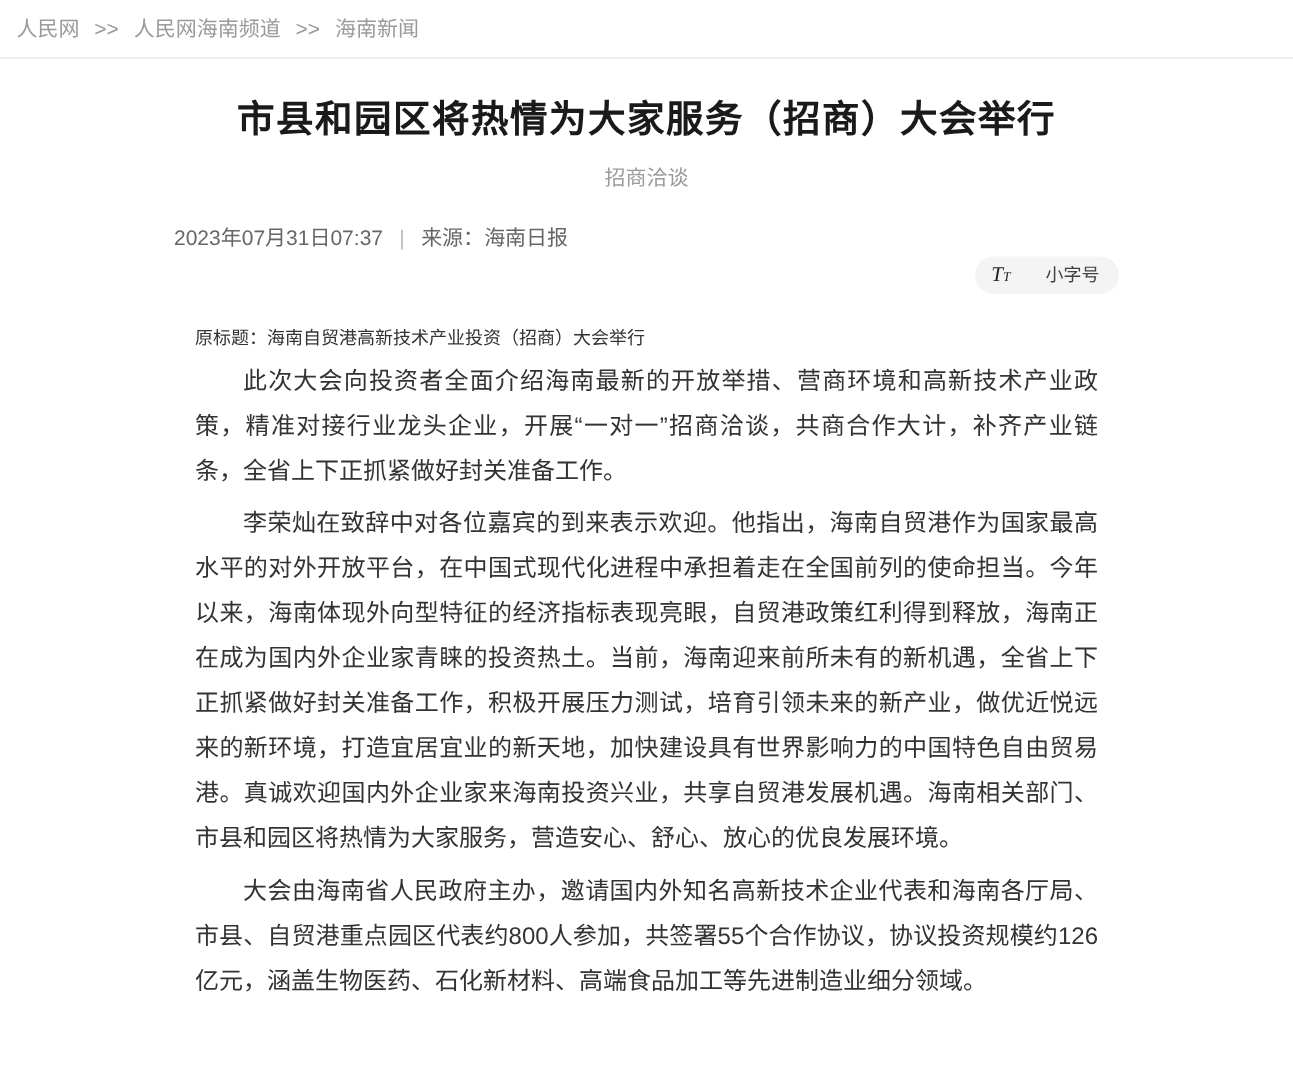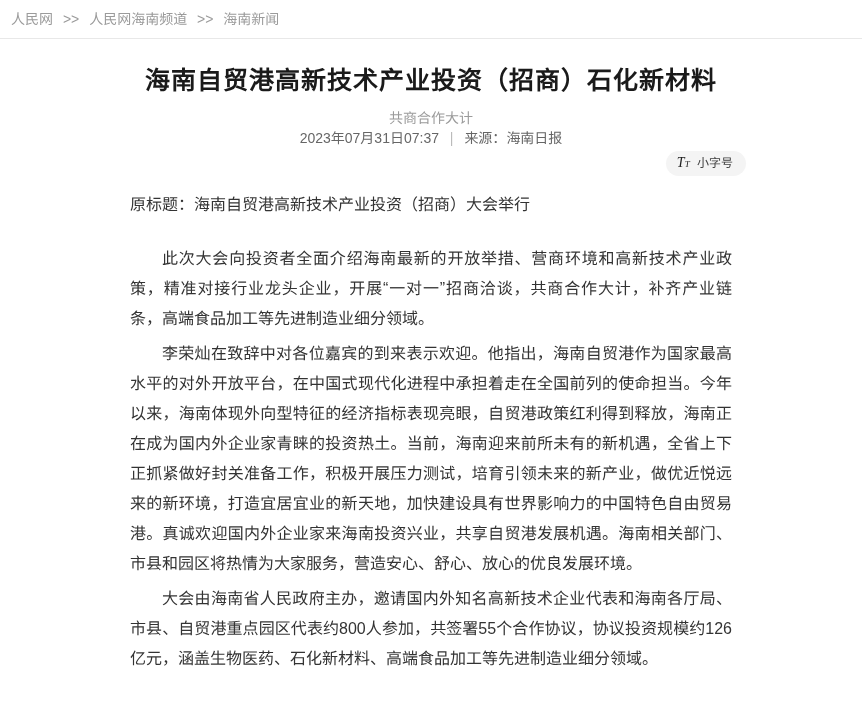--- a/index.html
+++ b/index.html
@@ -44,22 +44,21 @@
     letter-spacing:1px;
   }
   .subtitle{
     margin-top:11px;
     text-align:center;
     font-size:14px;
     color:var(--muted-text);
     line-height:20px;
   }
   .meta{
-    margin-top:0;
-    text-align:center;
+    margin-top:20px;
     font-size:14px;
     color:var(--meta-text);
     line-height:20px;
   }
   .meta-sep{margin:0 7px;color:#bbbbbb;}
   .source{color:var(--meta-text);text-decoration:none;cursor:pointer;}
   .toolbar{margin-top:3px;text-align:right;}
   .pill{
     display:inline-block;
     background:var(--pill-bg);
@@ -75,27 +74,27 @@
   .tt{
     display:inline-block;
     font-family:"Liberation Serif","DejaVu Serif",serif;
     font-size:9px;
     letter-spacing:0;
     vertical-align:baseline;
     color:#222222;
     font-style:italic;
   }
   .tt::first-letter{font-size:14px;}
-  .pill-label{margin-left:4px;text-align:center;}
+  .pill-label{margin-left:20px;text-align:center;}
   
   .bodytext{width:602px;margin:0 auto;}
   .original-title{
     margin-top:14px;
-    margin-bottom:24px;
-    font-size:16px;
+    margin-bottom:0;
+    font-size:12px;
     line-height:30px;
     color:var(--body-text);
   }
   .para{
     text-indent:2em;
     font-size:16px;
     line-height:30px;
     color:var(--body-text);
     margin-bottom:5px;
     text-align:justify;
@@ -110,38 +109,38 @@
     <a class="crumb">人民网</a>
     <span class="sep">&gt;&gt;</span>
     <a class="crumb">人民网海南频道</a>
     <span class="sep">&gt;&gt;</span>
     <a class="crumb">海南新闻</a>
   </div>
 
   <hr class="divider">
 
   <div class="article">
-    <h1 class="title">海南自贸港高新技术产业投资（招商）石化新材料</h1>
-    <div class="subtitle">共商合作大计</div>
+    <h1 class="title">市县和园区将热情为大家服务（招商）大会举行</h1>
+    <div class="subtitle">招商洽谈</div>
 
     <div class="meta">
       <span>2023年07月31日07:37</span>
       <span class="meta-sep">|</span>
       <span>来源：</span><a class="source">海南日报</a>
     </div>
 
     <div class="toolbar">
       <button class="pill">
         <span class="tt">TT</span>
         <span class="pill-label">小字号</span>
       </button>
     </div>
 
     <div class="bodytext">
       <p class="original-title">原标题：海南自贸港高新技术产业投资（招商）大会举行</p>
-      <p class="para">此次大会向投资者全面介绍海南最新的开放举措、营商环境和高新技术产业政策，精准对接行业龙头企业，开展“一对一”招商洽谈，共商合作大计，补齐产业链条，高端食品加工等先进制造业细分领域。</p>
+      <p class="para">此次大会向投资者全面介绍海南最新的开放举措、营商环境和高新技术产业政策，精准对接行业龙头企业，开展“一对一”招商洽谈，共商合作大计，补齐产业链条，全省上下正抓紧做好封关准备工作。</p>
       <p class="para">李荣灿在致辞中对各位嘉宾的到来表示欢迎。他指出，海南自贸港作为国家最高水平的对外开放平台，在中国式现代化进程中承担着走在全国前列的使命担当。今年以来，海南体现外向型特征的经济指标表现亮眼，自贸港政策红利得到释放，海南正在成为国内外企业家青睐的投资热土。当前，海南迎来前所未有的新机遇，全省上下正抓紧做好封关准备工作，积极开展压力测试，培育引领未来的新产业，做优近悦远来的新环境，打造宜居宜业的新天地，加快建设具有世界影响力的中国特色自由贸易港。真诚欢迎国内外企业家来海南投资兴业，共享自贸港发展机遇。海南相关部门、市县和园区将热情为大家服务，营造安心、舒心、放心的优良发展环境。</p>
       <p class="para">大会由海南省人民政府主办，邀请国内外知名高新技术企业代表和海南各厅局、市县、自贸港重点园区代表约800人参加，共签署55个合作协议，协议投资规模约126亿元，涵盖生物医药、石化新材料、高端食品加工等先进制造业细分领域。</p>
 
     </div>
   </div>
 
 </div>
 
 </body></html>

